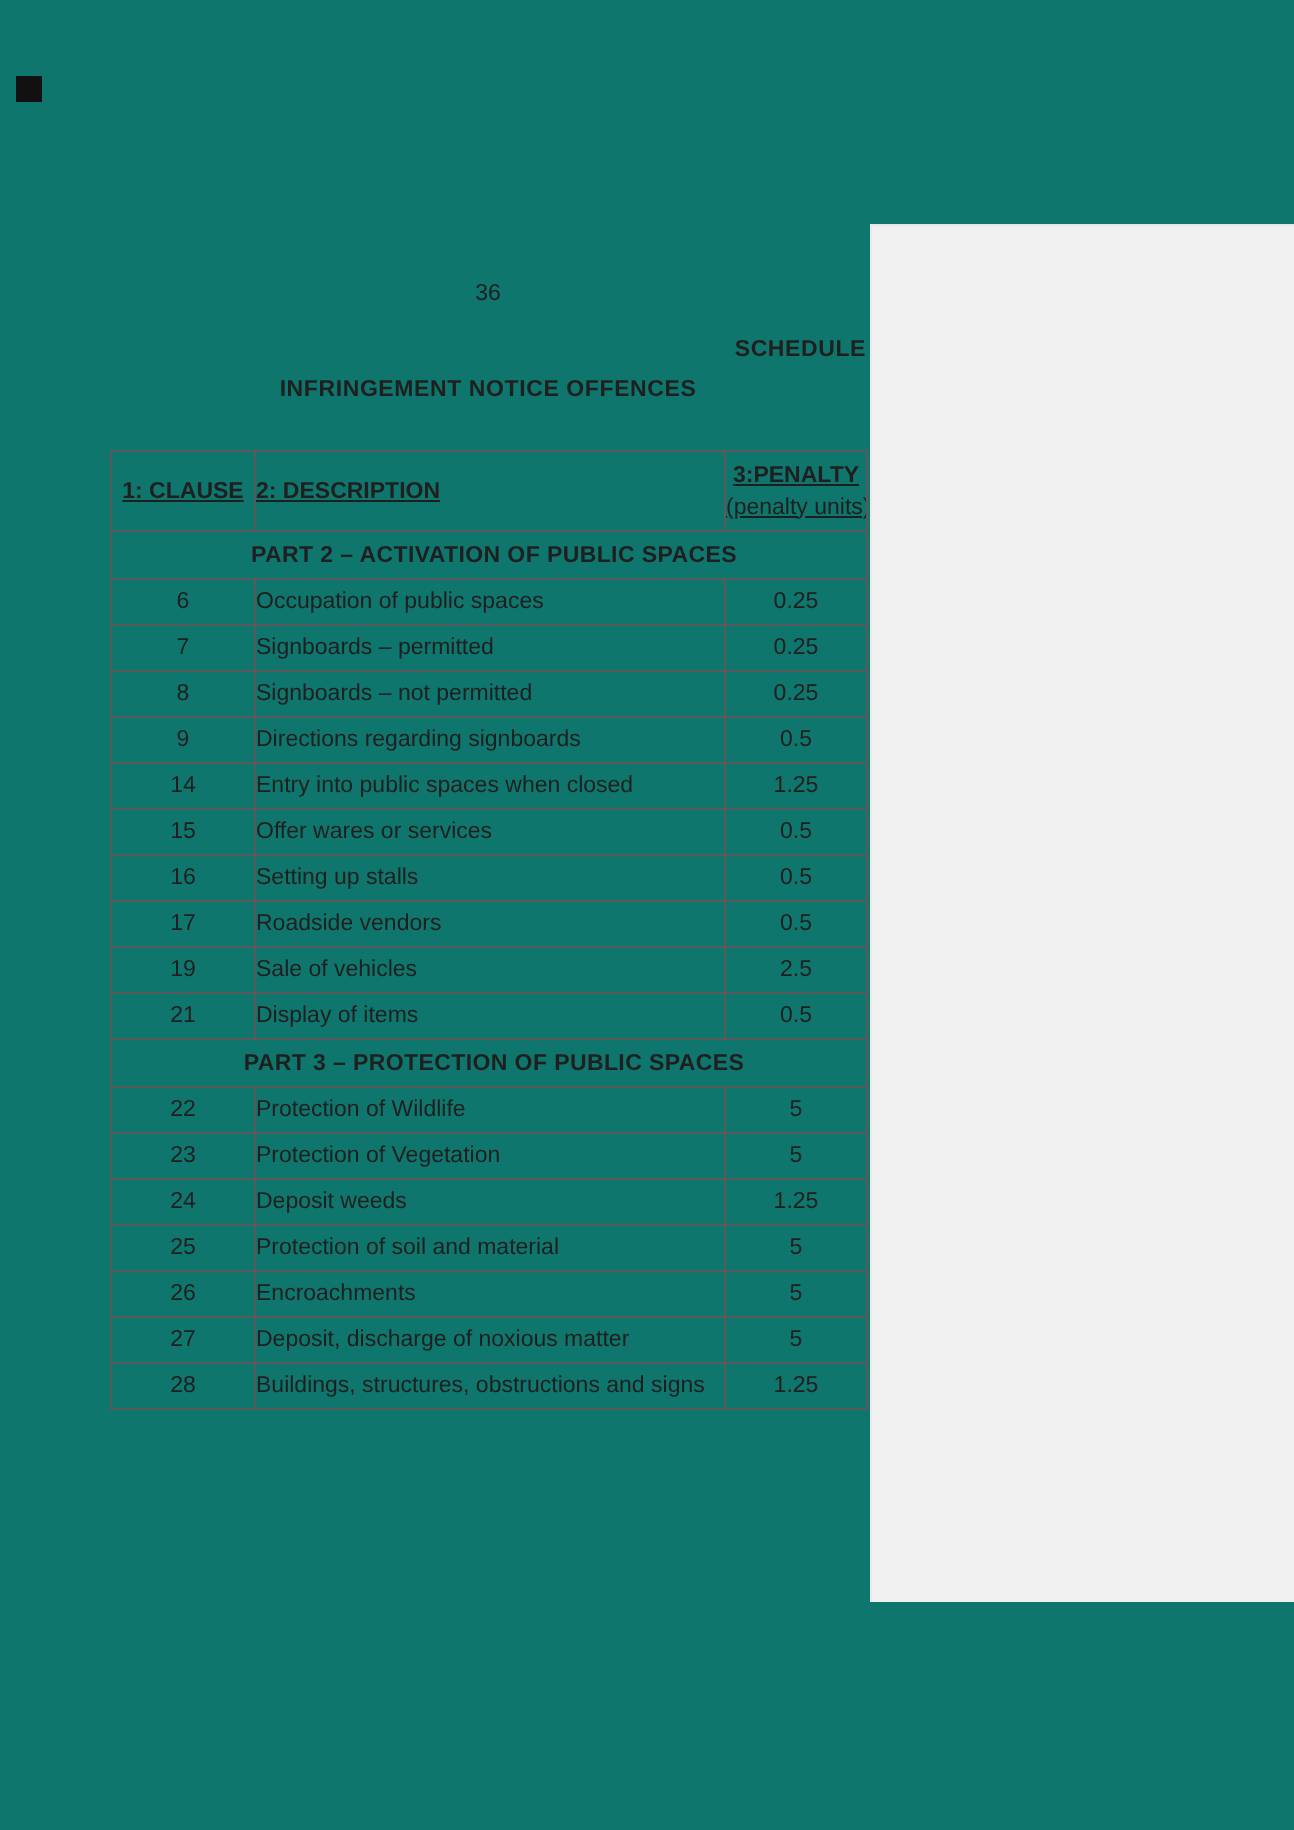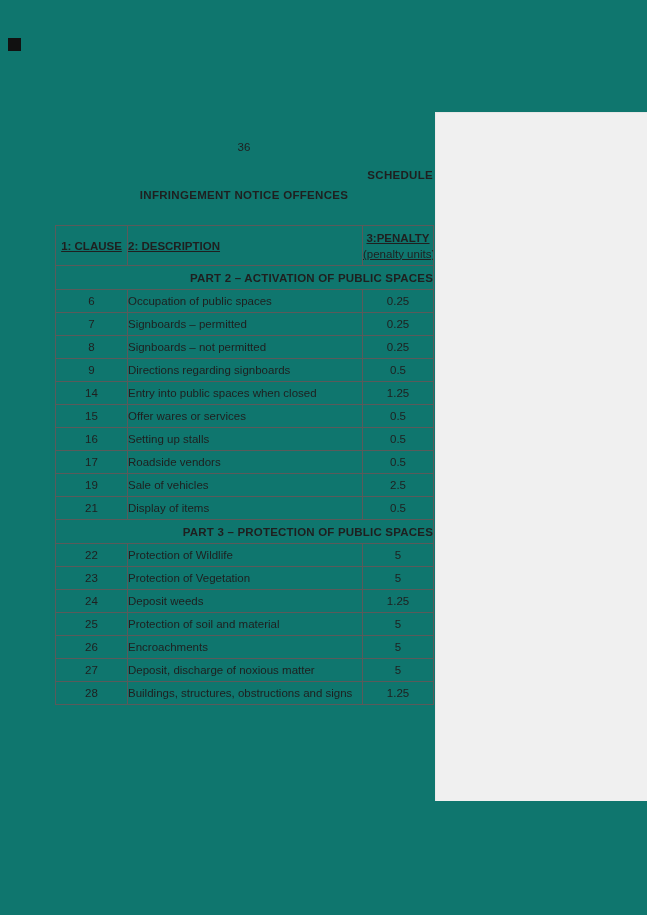--- a/index.html
+++ b/index.html
@@ -87,21 +87,21 @@
   th.th-penalty {
     text-align: center;
     padding-left: 4px;
     line-height: 16px;
   }
   th.th-penalty .penalty-title { font-weight: bold; display: block; }
   th.th-penalty .penalty-sub   { font-weight: normal; display: block; }
   tr.section-row { height: 24px; }
   tr.section-row td {
     font-weight: bold;
-    text-align: right;
+    text-align: center;
     padding-left: 5px;
     letter-spacing: 0.2px;
     margin-left: 15px;
   }
   tr.data-row { height: 23px; }
   td.cell-clause      { text-align: center; }
   td.cell-description { text-align: left; padding-left: 9px; }
   td.cell-penalty     { text-align: center; }
 </style>
 </head>

